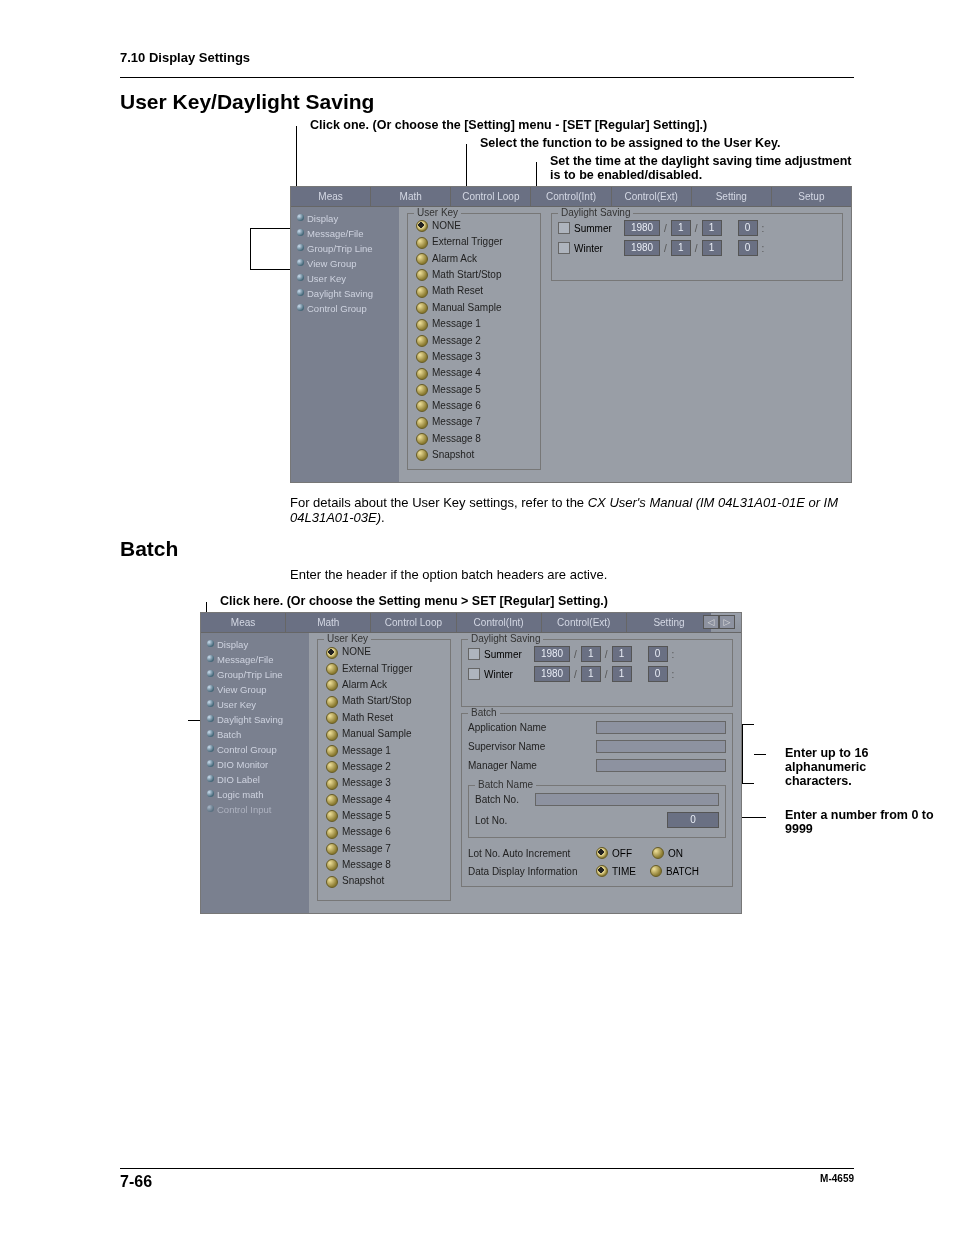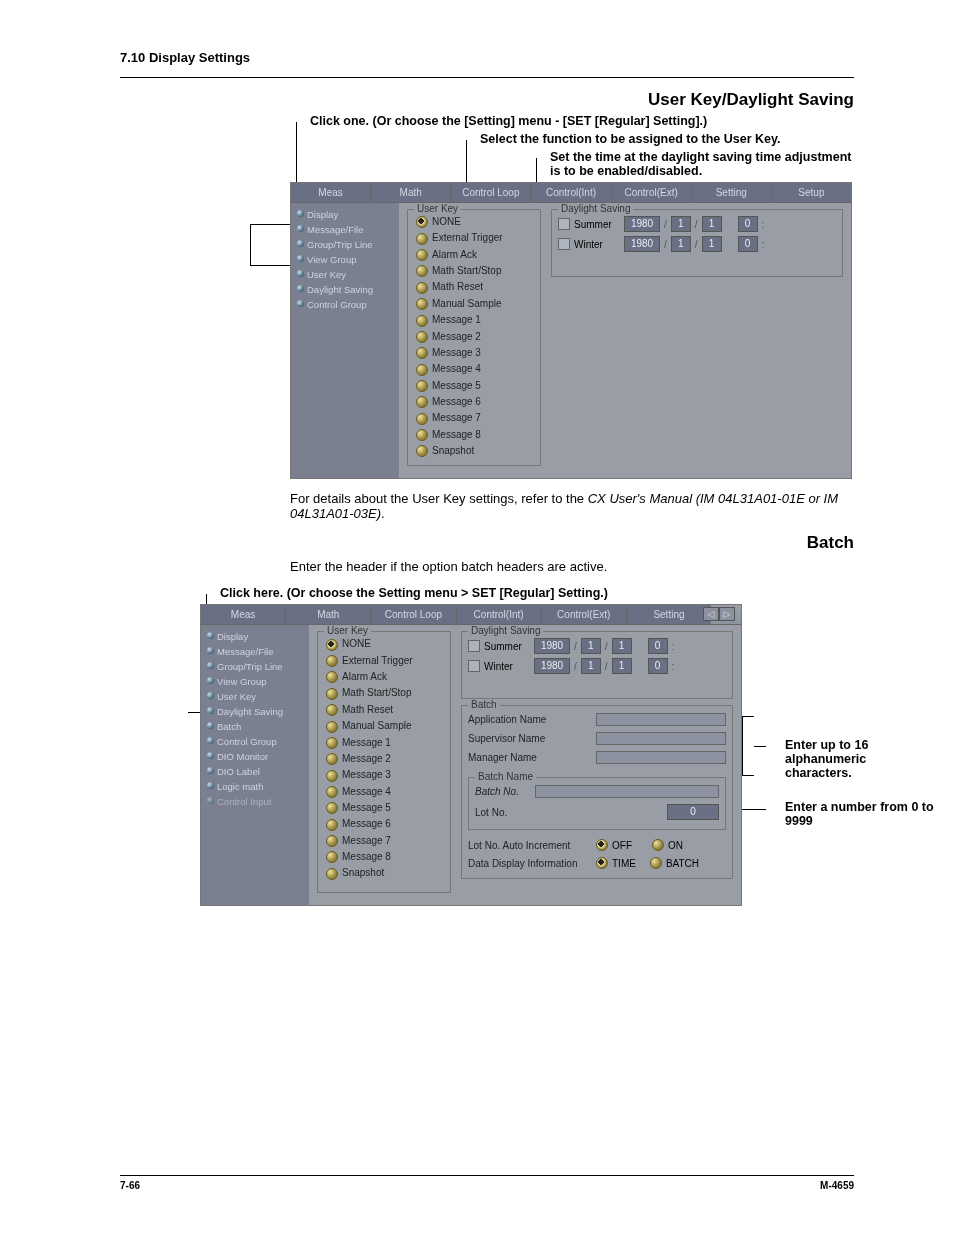--- a/index.html
+++ b/index.html
@@ -17,24 +17,23 @@
     box-sizing: border-box;
   }
   .header-line {
     border-bottom: 1.5px solid #000;
     padding-bottom: 12px;
     margin-bottom: 12px;
     font-size: 13px;
     font-weight: bold;
   }
   h2.section-title {
-    font-size: 17px;
+    font-size: 21px;
     font-weight: bold;
     margin: 12px 0 4px 0;
-    text-align: right;
   }
   .callout {
     font-size: 12.5px;
     font-weight: bold;
   }
   .body-text {
     font-size: 13px;
     margin: 12px 0 12px 170px;
   }
   .body-text-batch {
@@ -260,21 +259,21 @@
     position: absolute;
     bottom: 44px;
     left: 120px;
     right: 100px;
     border-top: 1.5px solid #000;
     padding-top: 4px;
     display: flex;
     justify-content: space-between;
     font-size: 12px;
   }
-  .footer .pg { font-weight: bold; font-size: 10px; }
+  .footer .pg { font-weight: bold; font-size: 16px; }
   .footer .doc { font-size: 10px; font-weight: bold; }
 </style>
 </head>
 <body>
 
 <div class="page">
   <div class="header-line">7.10  Display Settings</div>
 
   <h2 class="section-title">User Key/Daylight Saving</h2>
 
@@ -476,21 +475,21 @@
                     <span class="batch-label">Supervisor Name</span>
                     <div class="text-input"></div>
                   </div>
                 <div class="batch-row">
                     <span class="batch-label">Manager Name</span>
                     <div class="text-input"></div>
                   </div>
                 <div class="fieldset" style="margin-top:10px;">
                   <span class="fieldset-label">Batch Name</span>
                   <div class="batch-row">
-                      <span class="batch-label" style="width:60px;font-style:italic;">Batch No.</span>
+                      <span class="batch-label" style="width:60px;">Batch No.</span>
                       <div class="text-input"></div>
                     </div>
                   <div class="batch-row">
                       <span class="batch-label" style="width:60px;">Lot No.</span>
                       <div class="num-box" style="width:50px; margin-left:auto;">0</div>
                     </div>
                 </div>
                 <div class="batch-row" style="margin-top:4px;">
                   <span class="batch-label">Lot No. Auto Increment</span>
                   <span class="radio-dot selected"></span>

